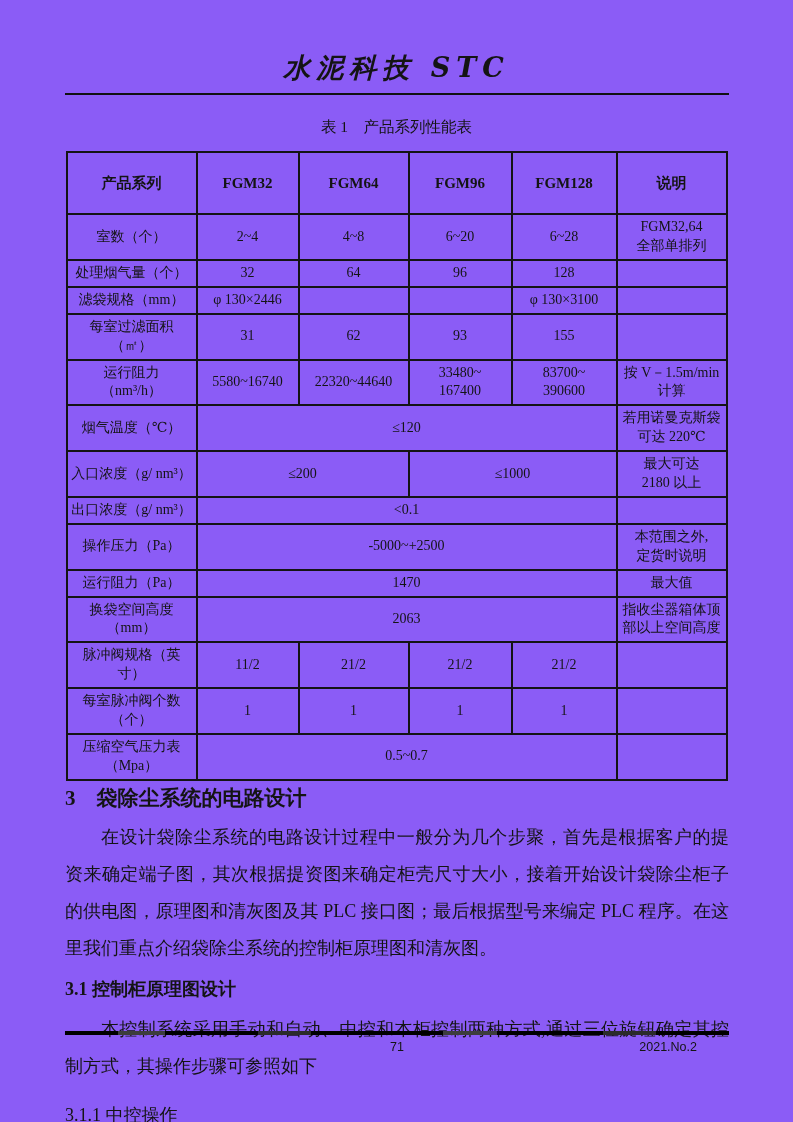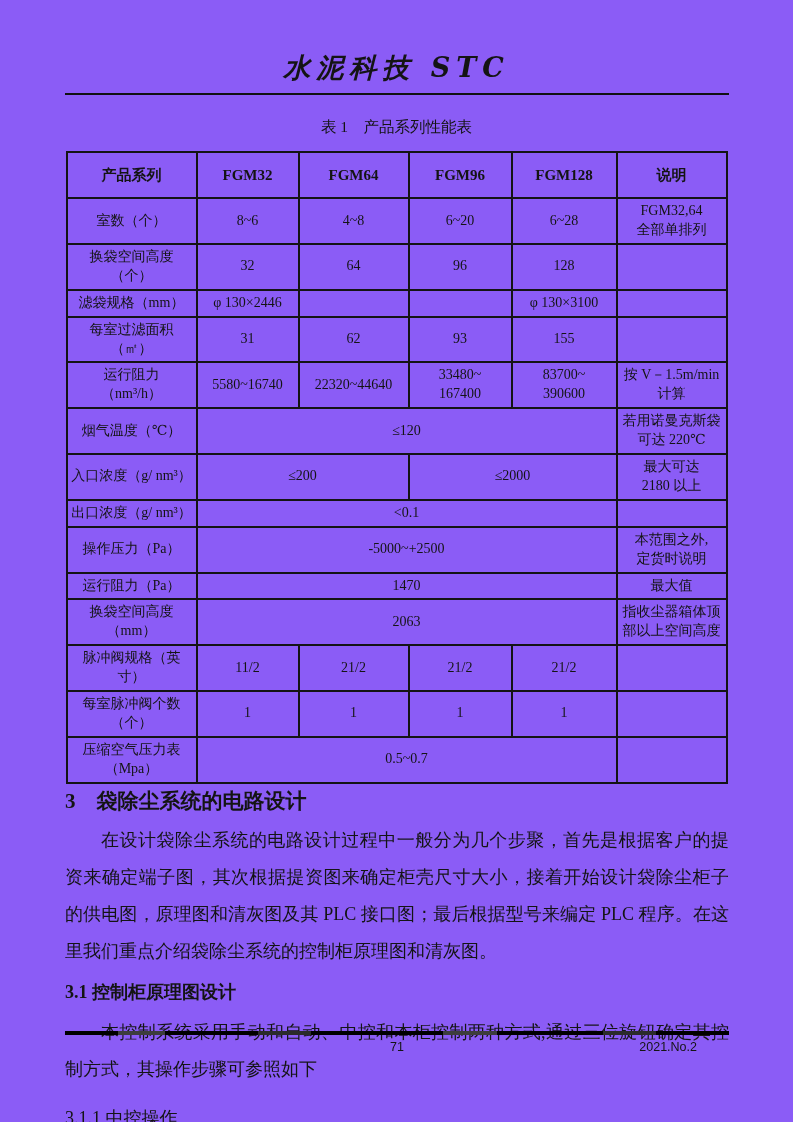--- a/index.html
+++ b/index.html
@@ -10,21 +10,21 @@
 
   .doc-header { margin-top: 50px; text-align: center; font-size: 27px; font-weight: bold;
                 font-style: italic; letter-spacing: 6px; font-family: "DejaVu Serif", serif; }
   .header-rule { width: 664px; margin: 7px 64px 0 65px; height: 2px; background: #111; }
 
   .table-caption { margin-top: 22px; text-align: center; font-weight: normal; font-size: 15.5px; }
 
   table.perf { width: 660px; margin: 13px auto 0; border-collapse: collapse; table-layout: fixed; }
   table.perf td { border: 2px solid #141414; text-align: center; vertical-align: middle;
                   padding: 3px 2px; font-size: 14px; line-height: 1.35; white-space: pre-line; }
-  table.perf td.th { font-weight: bold; font-size: 15px; padding: 12px 2px; }
+  table.perf td.th { font-weight: bold; font-size: 15px; padding: 20px 2px; }
   table.perf td.rowlabel { font-size: 14px; margin-left: 13px; }
 
   .content { width: 664px; margin: 0 auto 0 65px; }
   .h-sec { margin-top: 2px; font-size: 21px; font-weight: bold; line-height: 30px; }
   .para  { margin-top: 6px; font-size: 18px; line-height: 37px; text-align: justify;
            text-indent: 2em; }
   .h-sub { margin-top: 6px; font-size: 18px; font-weight: bold; line-height: 32px; }
   .h-sub3 { margin-top: 14px; font-size: 18px; font-weight: normal; line-height: 32px; }
 
   .footer { position: absolute; left: 65px; right: 64px; top: 1031px; }
@@ -59,29 +59,29 @@
         <tr>
           <td class="th">产品系列</td>
           <td class="th">FGM32</td>
           <td class="th">FGM64</td>
           <td class="th">FGM96</td>
           <td class="th">FGM128</td>
           <td class="th">说明</td>
         </tr>
         <tr>
           <td class="rowlabel">室数（个）</td>
-          <td>8~6</td>
+          <td>2~4</td>
           <td>4~8</td>
           <td>6~20</td>
           <td>6~28</td>
           <td>FGM32,64
 全部单排列</td>
         </tr>
         <tr>
-          <td class="rowlabel">换袋空间高度（个）</td>
+          <td class="rowlabel">处理烟气量（个）</td>
           <td>32</td>
           <td>64</td>
           <td>96</td>
           <td>128</td>
           <td></td>
         </tr>
         <tr>
           <td class="rowlabel">滤袋规格（mm）</td>
           <td>φ 130×2446</td>
           <td></td>
@@ -111,21 +111,21 @@
         </tr>
         <tr>
           <td class="rowlabel">烟气温度（℃）</td>
           <td colspan="4">≤120</td>
           <td>若用诺曼克斯袋
 可达 220℃</td>
         </tr>
         <tr>
           <td class="rowlabel">入口浓度（g/ nm³）</td>
           <td colspan="2">≤200</td>
-          <td colspan="2">≤2000</td>
+          <td colspan="2">≤1000</td>
           <td>最大可达
 2180 以上</td>
         </tr>
         <tr>
           <td class="rowlabel">出口浓度（g/ nm³）</td>
           <td colspan="4">&lt;0.1</td>
           <td></td>
         </tr>
         <tr>
           <td class="rowlabel">操作压力（Pa）</td>

